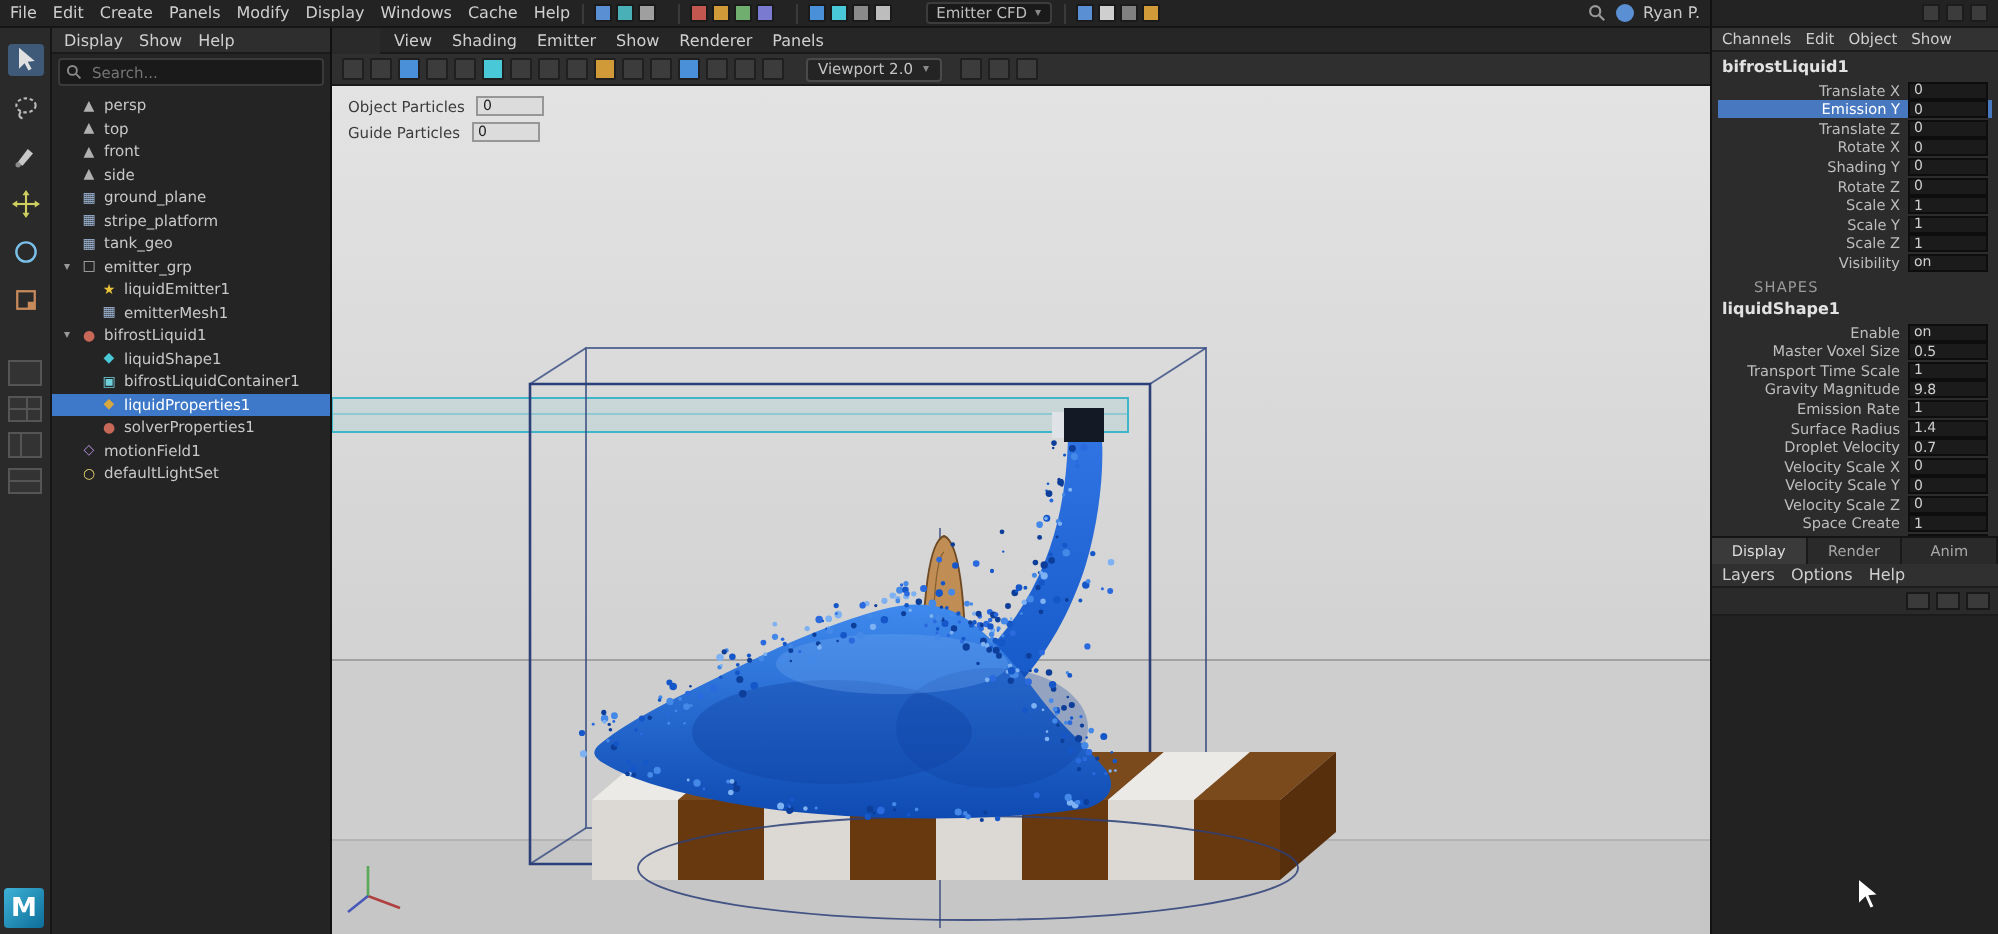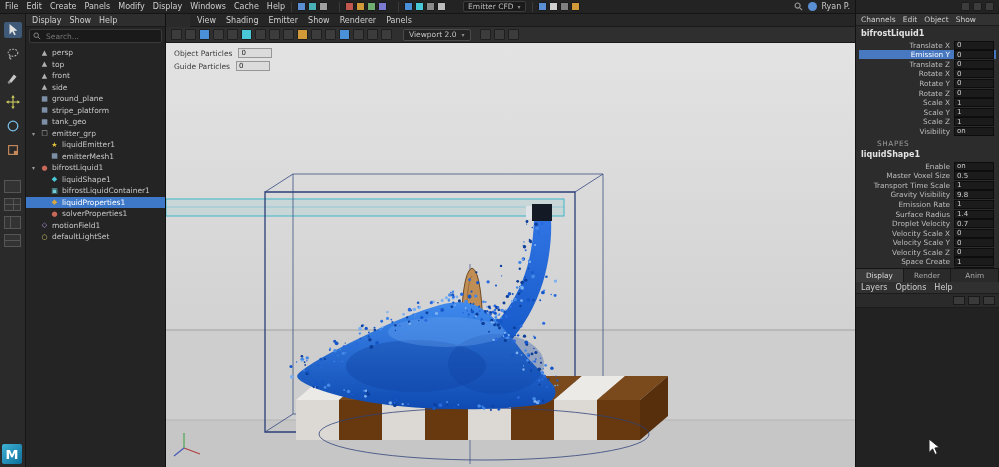--- a/index.html
+++ b/index.html
@@ -824,21 +824,21 @@
           </div>
           <div class="cb-row">
             <span class="cb-name">Translate Z</span>
             <span class="cb-val">0</span>
           </div>
           <div class="cb-row">
             <span class="cb-name">Rotate X</span>
             <span class="cb-val">0</span>
           </div>
           <div class="cb-row">
-            <span class="cb-name">Rotate Y</span>
+            <span class="cb-name">Shading Y</span>
             <span class="cb-val">0</span>
           </div>
           <div class="cb-row">
             <span class="cb-name">Rotate Z</span>
             <span class="cb-val">0</span>
           </div>
           <div class="cb-row">
             <span class="cb-name">Scale X</span>
             <span class="cb-val">1</span>
           </div>
@@ -865,21 +865,21 @@
           </div>
           <div class="cb-row">
             <span class="cb-name">Master Voxel Size</span>
             <span class="cb-val">0.5</span>
           </div>
           <div class="cb-row">
             <span class="cb-name">Transport Time Scale</span>
             <span class="cb-val">1</span>
           </div>
           <div class="cb-row">
-            <span class="cb-name">Gravity Visibility</span>
+            <span class="cb-name">Gravity Magnitude</span>
             <span class="cb-val">9.8</span>
           </div>
           <div class="cb-row">
             <span class="cb-name">Emission Rate</span>
             <span class="cb-val">1</span>
           </div>
           <div class="cb-row">
             <span class="cb-name">Surface Radius</span>
             <span class="cb-val">1.4</span>
           </div>

